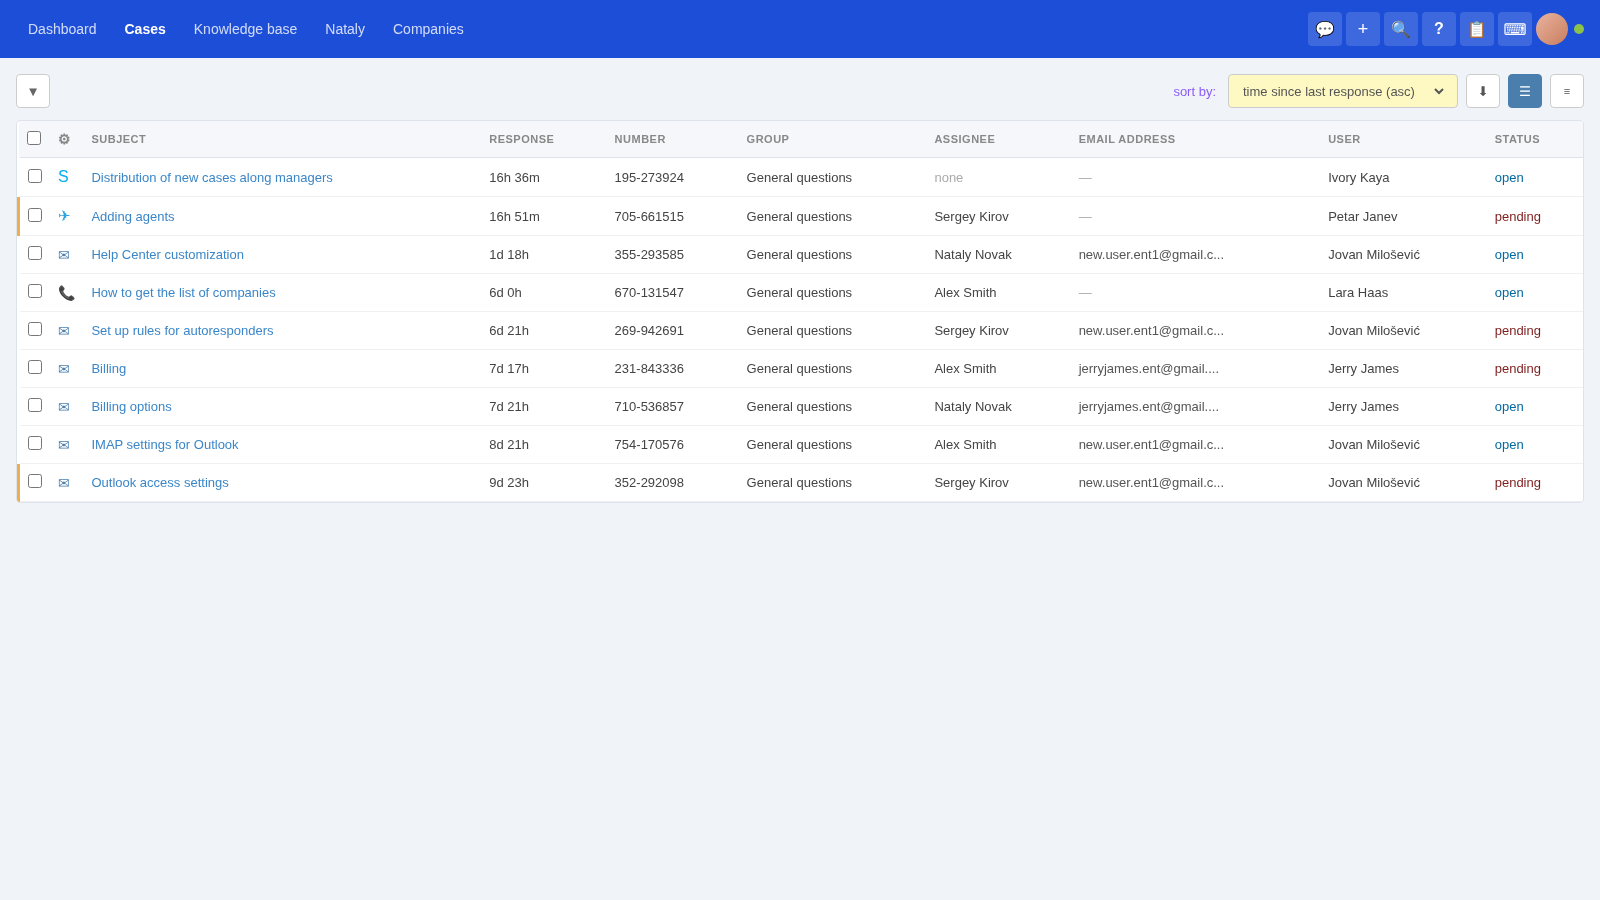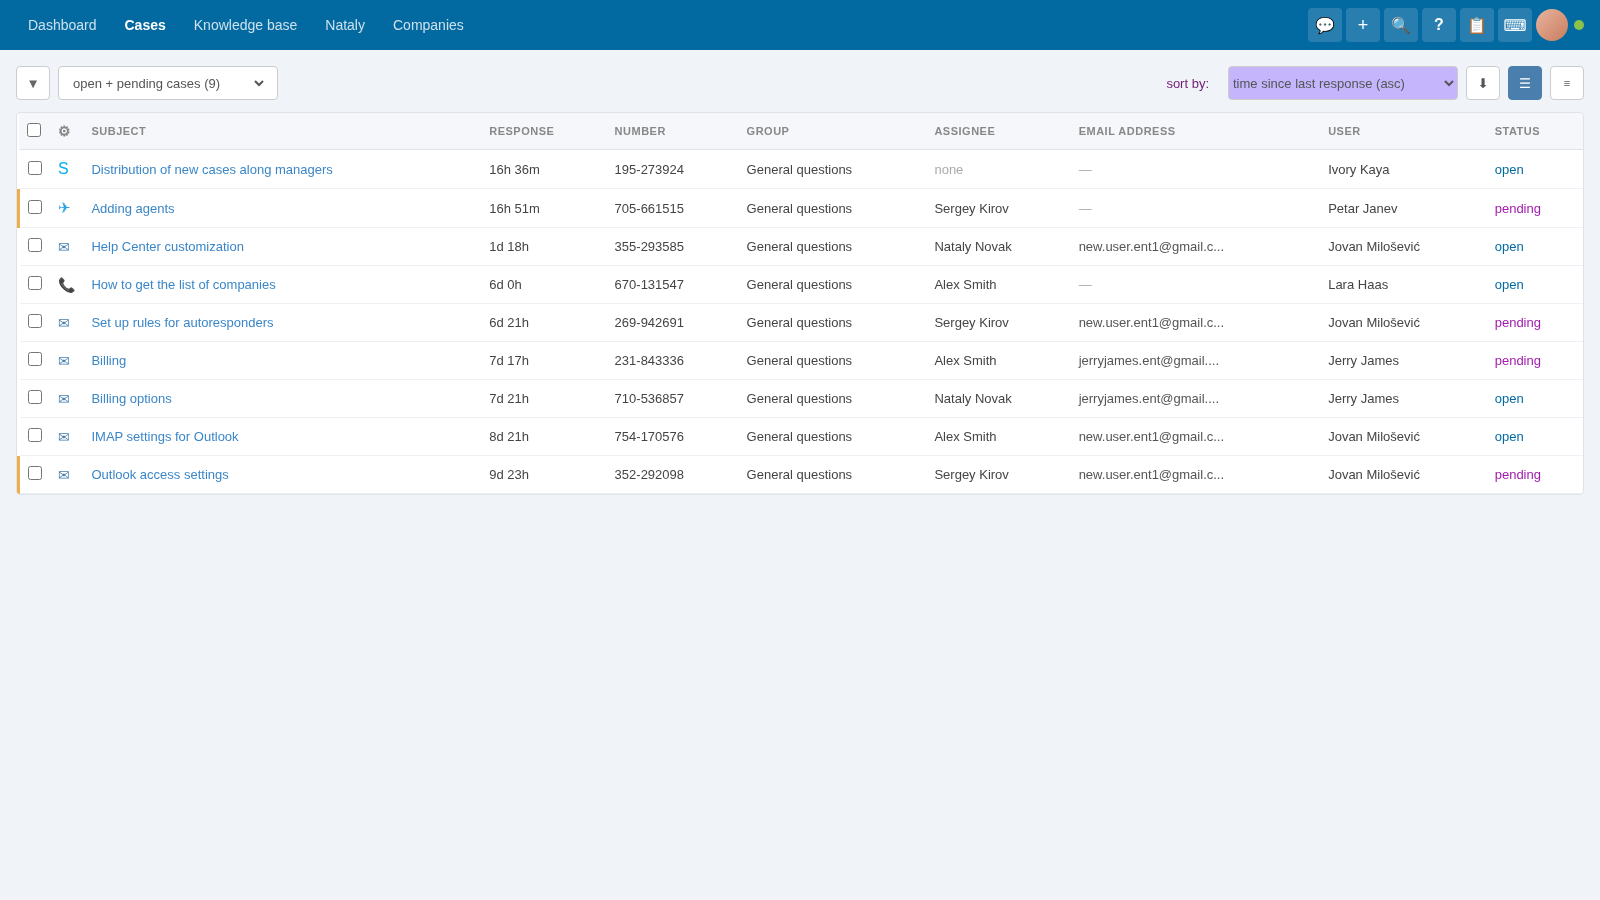--- a/index.html
+++ b/index.html
@@ -1,23 +1,23 @@
 <!DOCTYPE html>
 <html><head>
   <meta charset="utf-8">
   <style>
     * { box-sizing: border-box; margin: 0; padding: 0; }
     body { font-family: -apple-system, BlinkMacSystemFont, 'Segoe UI', Arial, sans-serif; font-size: 13px; background: #f0f4f8; }
 
     
     .topnav {
-      background: #0369a1;
+      background: #1d4ed8;
       display: flex;
       align-items: center;
-      height: 50px;
+      height: 58px;
       padding: 0 16px;
       color: white;
     }
     .topnav-links { display: flex; align-items: center; flex: 1; gap: 4px; }
     .topnav-link {
       color: rgba(255,255,255,0.8);
       text-decoration: none;
       padding: 6px 12px;
       border-radius: 4px;
       font-size: 14px;
@@ -68,24 +68,24 @@
       padding: 6px 10px; height: 34px;
       display: flex; align-items: center; gap: 6px;
       min-width: 220px; cursor: pointer;
       color: #555;
     }
     .filter-dropdown select {
       border: none; background: transparent; font-size: 13px;
       color: #555; cursor: pointer; outline: none; flex: 1;
     }
     .spacer { flex: 1; }
-    .sort-label { color: #701a75; font-size: 13px; margin-right: 11px; }
+    .sort-label { color: #8b5cf6; font-size: 13px; margin-right: 4px; }
     .sort-dropdown {
-      background: #c4b5fd; border: 1px solid #ccc; border-radius: 4px;
-      padding: 6px 0; height: 34px;
+      background: #fef9c3; border: 1px solid #ccc; border-radius: 4px;
+      padding: 6px 10px; height: 34px;
       display: flex; align-items: center;
       min-width: 230px;
     }
     .sort-dropdown select {
       border: none; background: transparent; font-size: 13px;
       color: #555; cursor: pointer; outline: none; flex: 1;
     }
     .download-btn {
       background: white; border: 1px solid #ccc; border-radius: 4px;
       width: 34px; height: 34px; cursor: pointer;
@@ -136,21 +136,21 @@
     .cases-table tbody td {
       padding: 10px 8px;
       vertical-align: middle;
       color: #444;
     }
     .cb-cell { width: 30px; }
     .icon-cell { width: 30px; }
     .response-cell { color: #27ae60; font-weight: 500; margin-left: 36px; }
     .subject-link { color: #3a86c8; text-decoration: none; }
     .status-open { color: #0369a1; font-weight: 500; }
-    .status-pending { color: #a21caf; font-weight: 500; }
+    .status-pending { color: #7f1d1d; font-weight: 500; }
 
     .checkbox-input { width: 14px; height: 14px; cursor: pointer; }
 
     .gear-th { font-size: 14px; color: #888; cursor: pointer; }
   </style>
 </head>
 <body>
 
 <nav class="topnav">
   <div class="topnav-links">
@@ -185,28 +185,20 @@
     </button>
   </div>
 </nav>
 
 <div class="main">
 
   <div class="toolbar">
     <button class="filter-icon-btn">
       <span>▼</span>
     </button>
-    <div class="filter-dropdown">
-      <select>
-        <option>open + pending cases (9)</option>
-        <option>open cases</option>
-        <option>pending cases</option>
-        <option>all cases</option>
-      </select>
-    </div>
     <div class="spacer"></div>
     <span class="sort-label">sort by:</span>
     <div class="sort-dropdown">
       <select>
         <option>time since last response (asc)</option>
         <option>time since last response (desc)</option>
         <option>created date (asc)</option>
         <option>created date (desc)</option>
         <option>number (asc)</option>
         <option>number (desc)</option>

